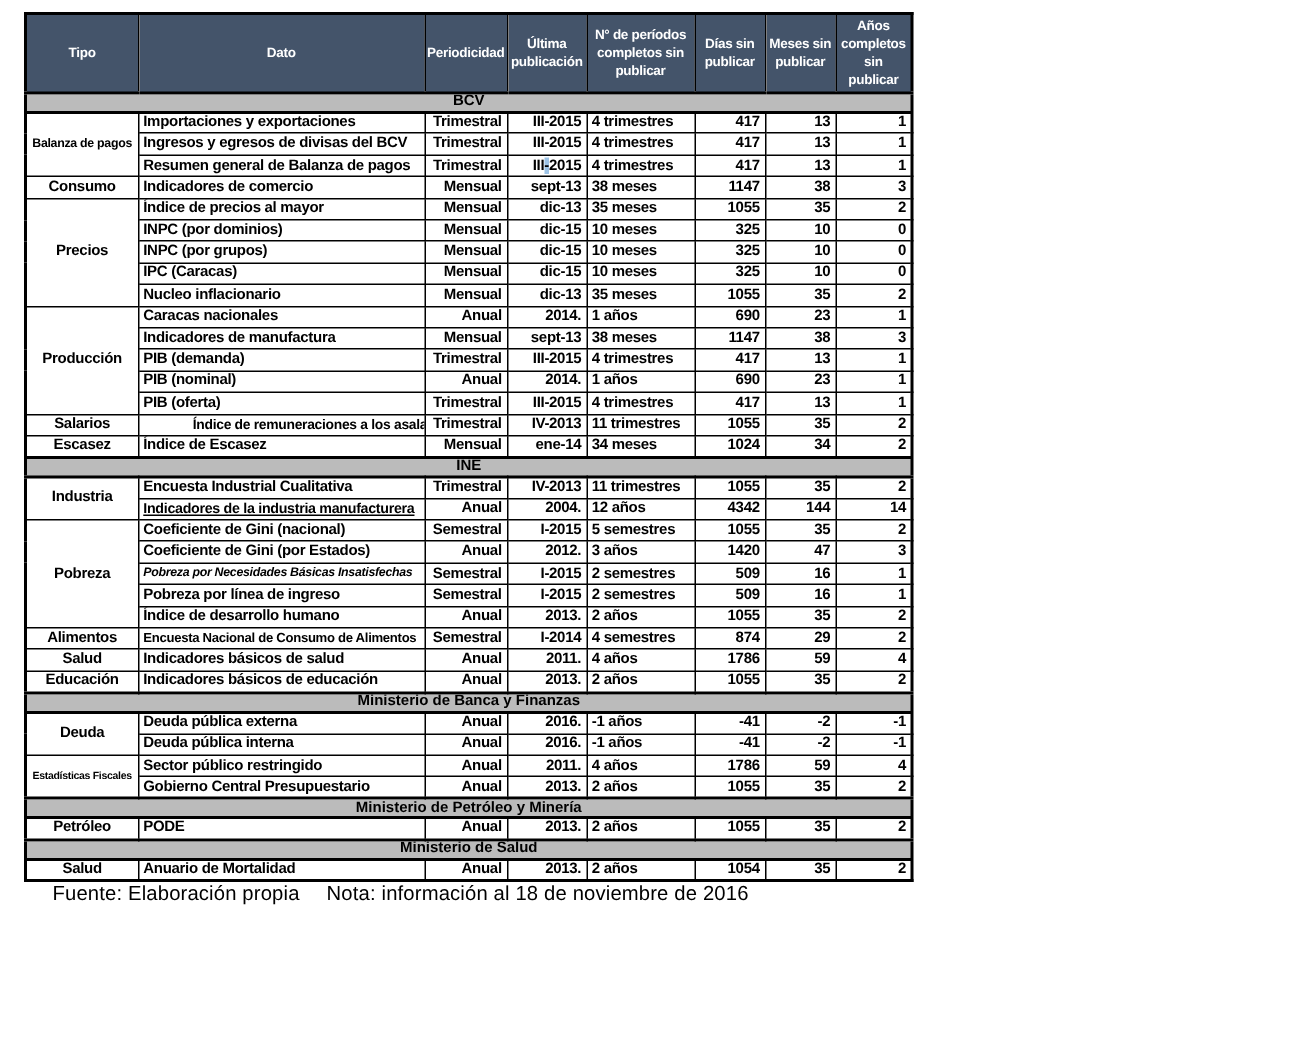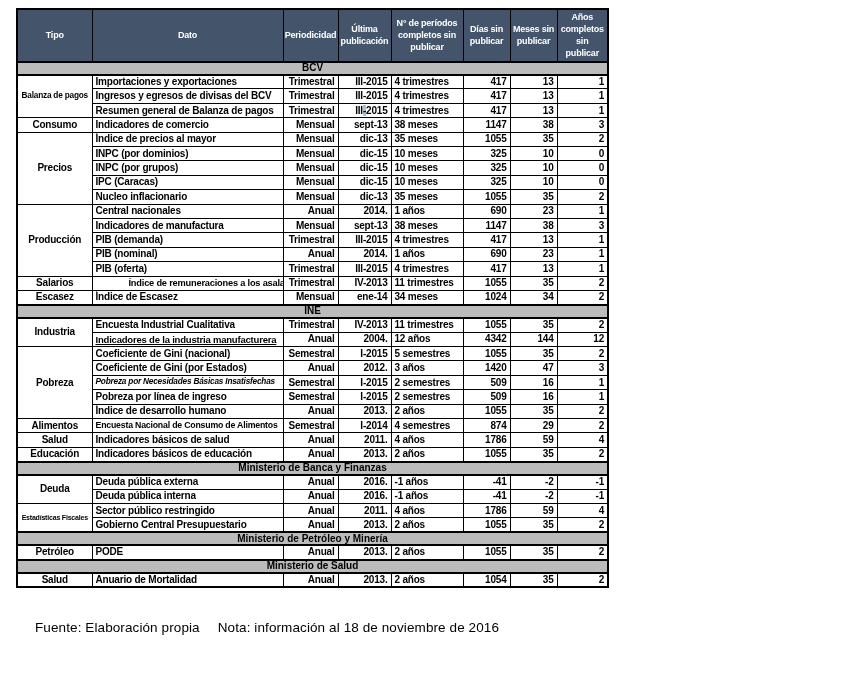--- a/index.html
+++ b/index.html
@@ -37,21 +37,21 @@
     padding:0 3px;white-space:nowrap;letter-spacing:-0.2px;
   }
   td.tipo{text-align:center;padding:0 1px;letter-spacing:-0.3px;}
   td.c0{text-align:left;letter-spacing:-0.3px;}
   td.c1{text-align:right;}
   td.c2{text-align:right;padding-right:7px;}
   td.c3{text-align:left;}
   td.c4,td.c5,td.c6{text-align:right;padding-right:4px;}
   .hl{background:var(--cursor);}
   .footer{
-    position:absolute;left:35px;top:620px;
+    position:absolute;left:35px;top:588px;
     font-size:13.5px;font-weight:400;letter-spacing:0.1px;
   }
   .footer .nota{margin-left:18px;}
 </style>
 </head>
 <body>
 
 <div class="table-wrap">
   <table>
     <colgroup>
@@ -159,21 +159,21 @@
           <td class="c0">Nucleo inflacionario</td>
           <td class="c1">Mensual</td>
           <td class="c2">dic-13</td>
           <td class="c3">35 meses</td>
           <td class="c4">1055</td>
           <td class="c5">35</td>
           <td class="c6">2</td>
         </tr>
         <tr class="data">
           <td rowspan="5" class="tipo">Producción</td>
-          <td class="c0">Central nacionales</td>
+          <td class="c0">Caracas nacionales</td>
           <td class="c1">Anual</td>
           <td class="c2">2014.</td>
           <td class="c3">1 años</td>
           <td class="c4">690</td>
           <td class="c5">23</td>
           <td class="c6">1</td>
         </tr>
         <tr class="data">
           <td class="c0">Indicadores de manufactura</td>
           <td class="c1">Mensual</td>
@@ -243,21 +243,21 @@
           <td class="c5">35</td>
           <td class="c6">2</td>
         </tr>
         <tr class="data">
           <td class="c0" style="font-size: 9.5px; text-decoration: underline;">Indicadores de la industria manufacturera</td>
           <td class="c1">Anual</td>
           <td class="c2">2004.</td>
           <td class="c3">12 años</td>
           <td class="c4">4342</td>
           <td class="c5">144</td>
-          <td class="c6">12</td>
+          <td class="c6">14</td>
         </tr>
         <tr class="data">
           <td rowspan="5" class="tipo">Pobreza</td>
           <td class="c0">Coeficiente de Gini (nacional)</td>
           <td class="c1">Semestral</td>
           <td class="c2">I-2015</td>
           <td class="c3">5 semestres</td>
           <td class="c4">1055</td>
           <td class="c5">35</td>
           <td class="c6">2</td>

